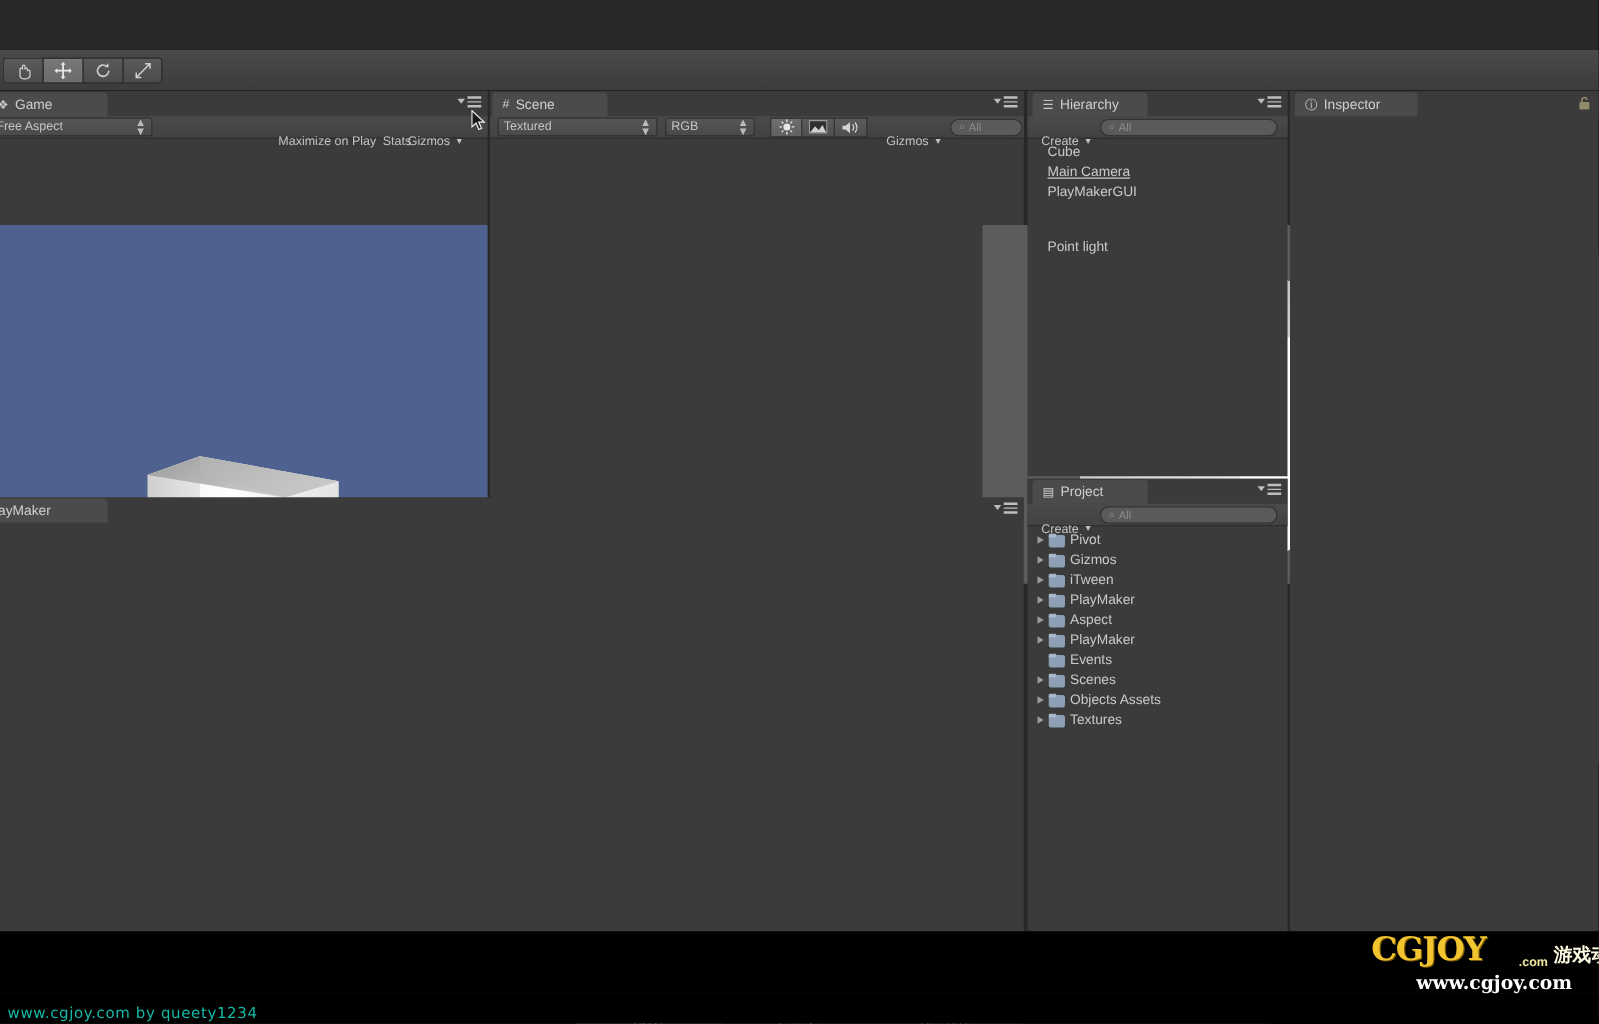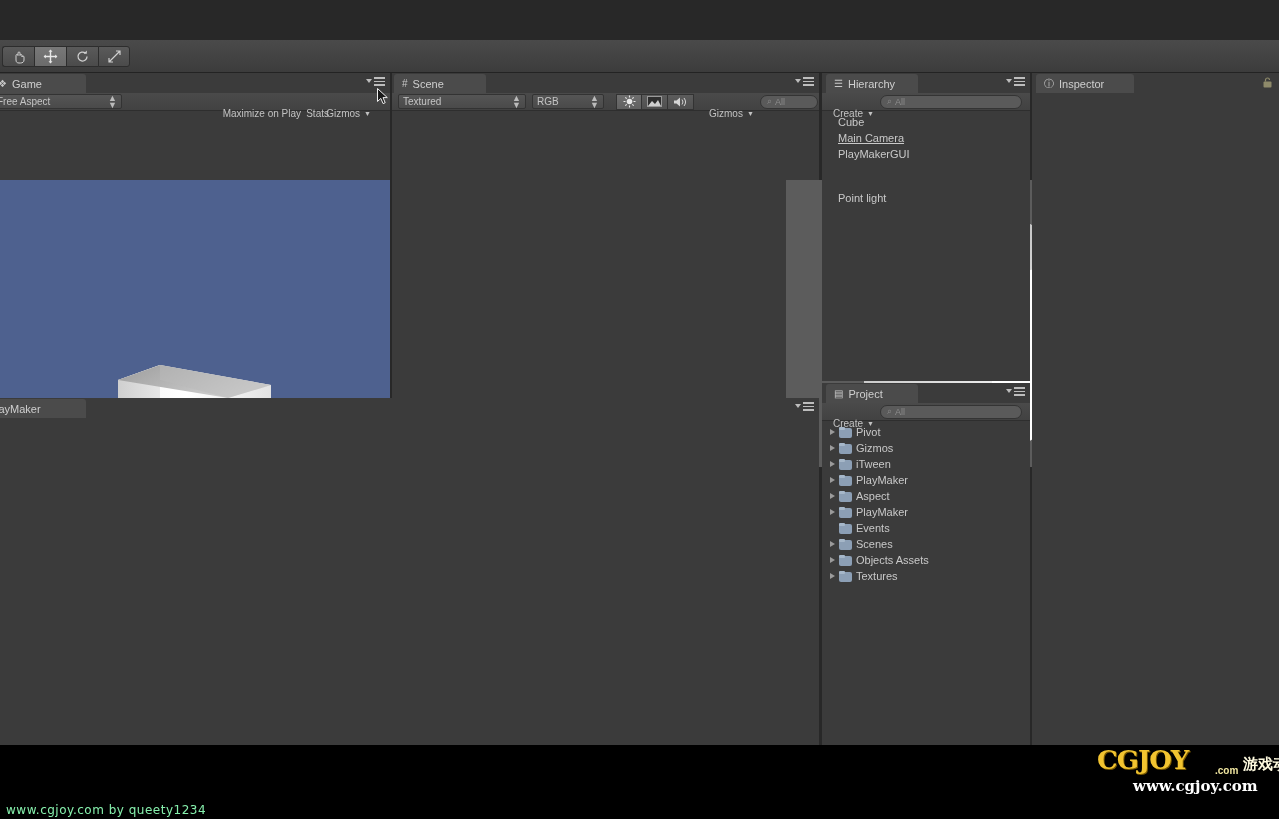--- a/index.html
+++ b/index.html
@@ -120,21 +120,21 @@
   
   #inspector { position:absolute; left:1032px; top:73px; width:247px; height:672px; background:#3b3b3b; }
   .lock-ic { position:absolute; right:6px; top:4px; width:11px; height:11px; }
 
   
   #wm { position:absolute; right:2px; bottom:22px; width:180px; height:56px; }
   #wm .logo { position:absolute; left:0; top:4px; font-family:"DejaVu Serif", serif; font-weight:bold; font-size:26px; color:#f2c430; letter-spacing:-1px; text-shadow:1px 1px 0 #7a5a00; }
   #wm .com { position:absolute; left:118px; top:24px; font-size:10px; color:#f0e6a0; font-weight:bold; }
   #wm .cn { position:absolute; left:146px; top:14px; font-size:15px; color:#fffbe0; font-weight:bold; font-family:"DejaVu Sans", sans-serif; white-space:nowrap; }
   #wm .url { position:absolute; left:36px; top:36px; font-size:15px; color:#ffffff; font-weight:bold; font-family:"DejaVu Serif", serif; }
-  #bottomtext { position:absolute; left:6px; bottom:2px; font-size:12px; color:#86efac; font-family:"DejaVu Sans", sans-serif; letter-spacing:0.5px; }
+  #bottomtext { position:absolute; left:6px; bottom:2px; font-size:12px; color:#14b8a6; font-family:"DejaVu Sans", sans-serif; letter-spacing:0.5px; }
   #blackbar { position:absolute; left:0; bottom:0; width:1279px; height:24px; background:#000; }
   #blackright { position:absolute; left:1032px; top:745px; width:247px; height:50px; background:#000; }
   #blackmid { position:absolute; left:0; top:745px; width:1032px; height:50px; background:#000; }
 
   .cursor { position:absolute; left:377px; top:88px; width:12px; height:18px; }
 </style>
 </head>
 <body>
 
 <div id="app">

